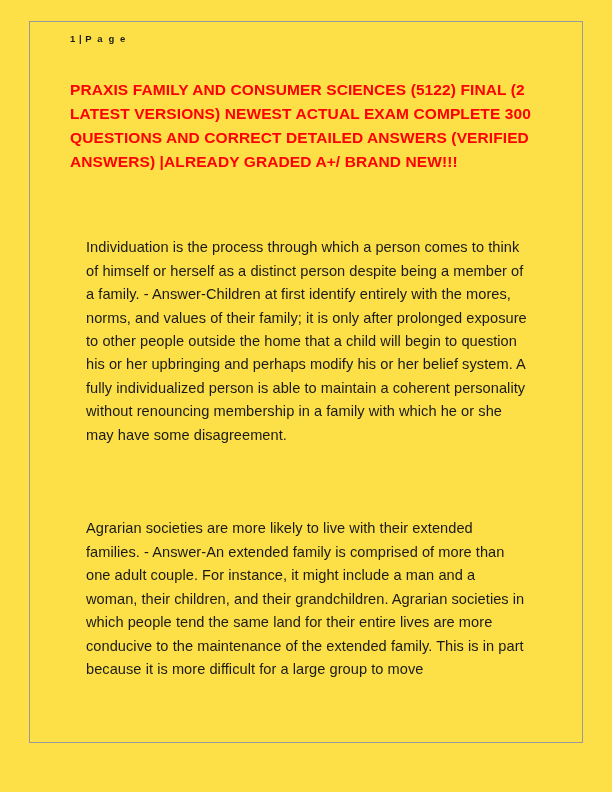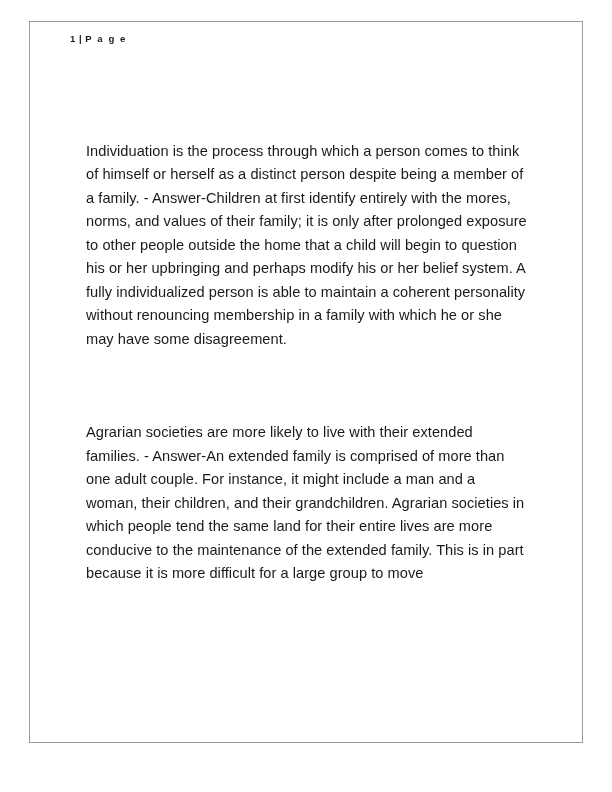--- a/index.html
+++ b/index.html
@@ -10,21 +10,21 @@
     width: 612px;
     height: 792px;
     background: #d4d4d4;
     font-family: "Liberation Sans", sans-serif;
     overflow: hidden;
   }
   .page {
     position: relative;
     width: 612px;
     height: 792px;
-    background: #ffffff;
+    background: #fde047;
     box-sizing: border-box;
   }
   .page-frame {
     position: absolute;
     left: 29px;
     top: 21px;
     width: 554px;
     height: 722px;
     border: 1px solid #9a9a9a;
     box-sizing: border-box;
@@ -71,20 +71,21 @@
   <div class="page-frame"></div>
 
   <div class="content">
 
     <div class="folio">
       <span>1</span>
       <span>|</span>
       <span class="pg">P a g e</span>
     </div>
 
+    <h1 class="title">PRAXIS FAMILY AND CONSUMER SCIENCES (5122) FINAL (2 LATEST VERSIONS) NEWEST ACTUAL EXAM COMPLETE 300 QUESTIONS AND CORRECT DETAILED ANSWERS (VERIFIED ANSWERS) |ALREADY GRADED A+/ BRAND NEW!!!</h1>
 
     <div class="gap-after-title"></div>
 
     <p class="body-block">Individuation is the process through which a person comes to think of himself or herself as a distinct person despite being a member of a family. - Answer-Children at first identify entirely with the mores, norms, and values of their family; it is only after prolonged exposure to other people outside the home that a child will begin to question his or her upbringing and perhaps modify his or her belief system. A fully individualized person is able to maintain a coherent personality without renouncing membership in a family with which he or she may have some disagreement.</p>
 
     <div class="gap-between"></div>
 
     <p class="body-block">Agrarian societies are more likely to live with their extended families. - Answer-An extended family is comprised of more than one adult couple. For instance, it might include a man and a woman, their children, and their grandchildren. Agrarian societies in which people tend the same land for their entire lives are more conducive to the maintenance of the extended family. This is in part because it is more difficult for a large group to move</p>
 
   </div>

